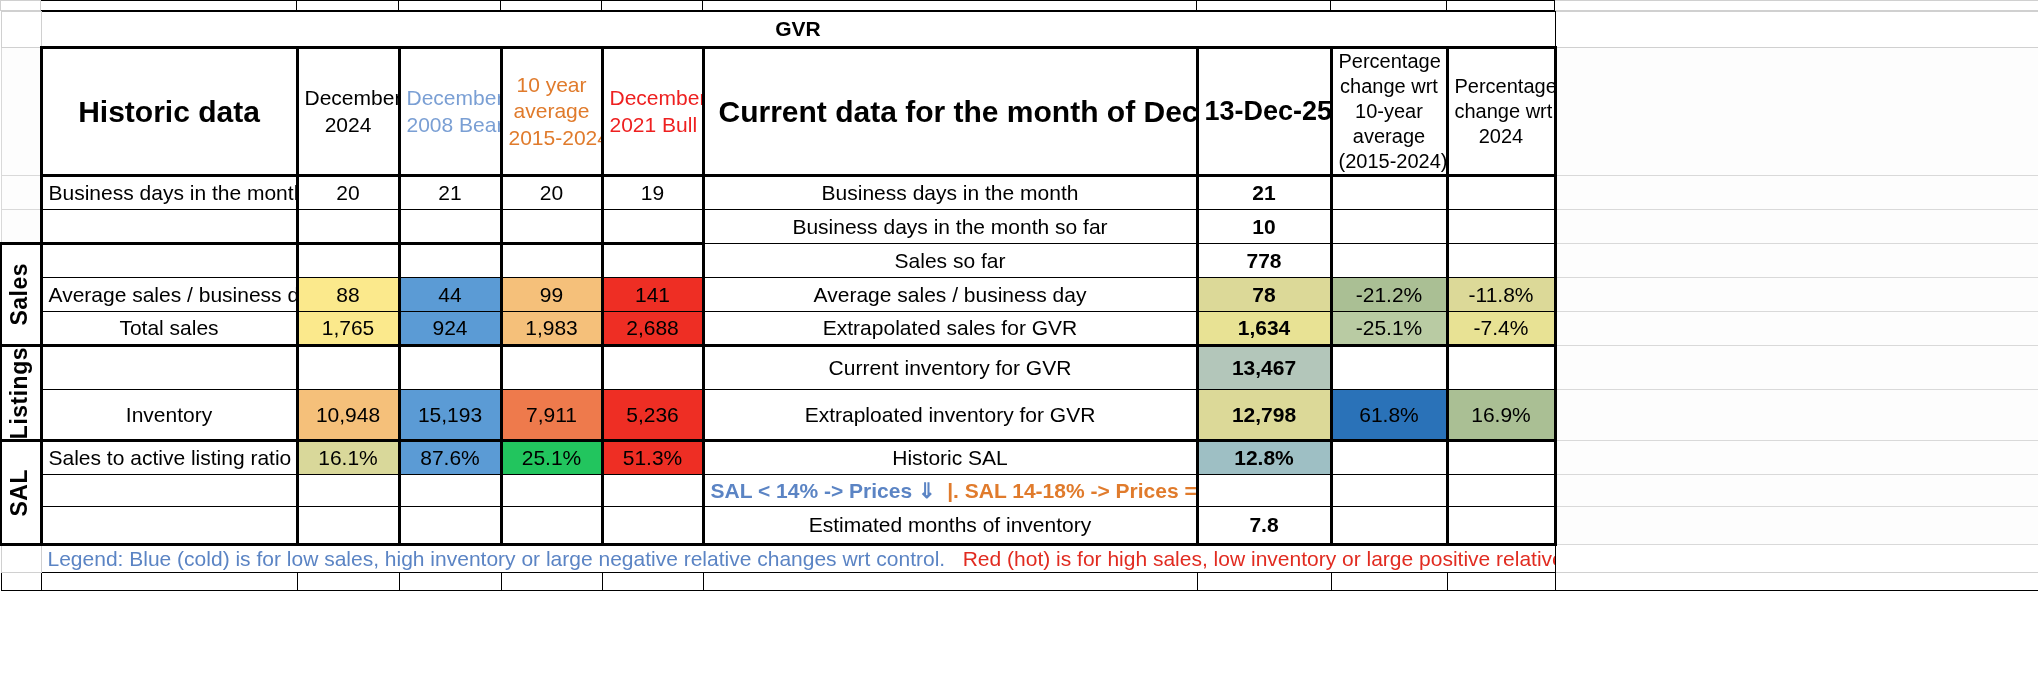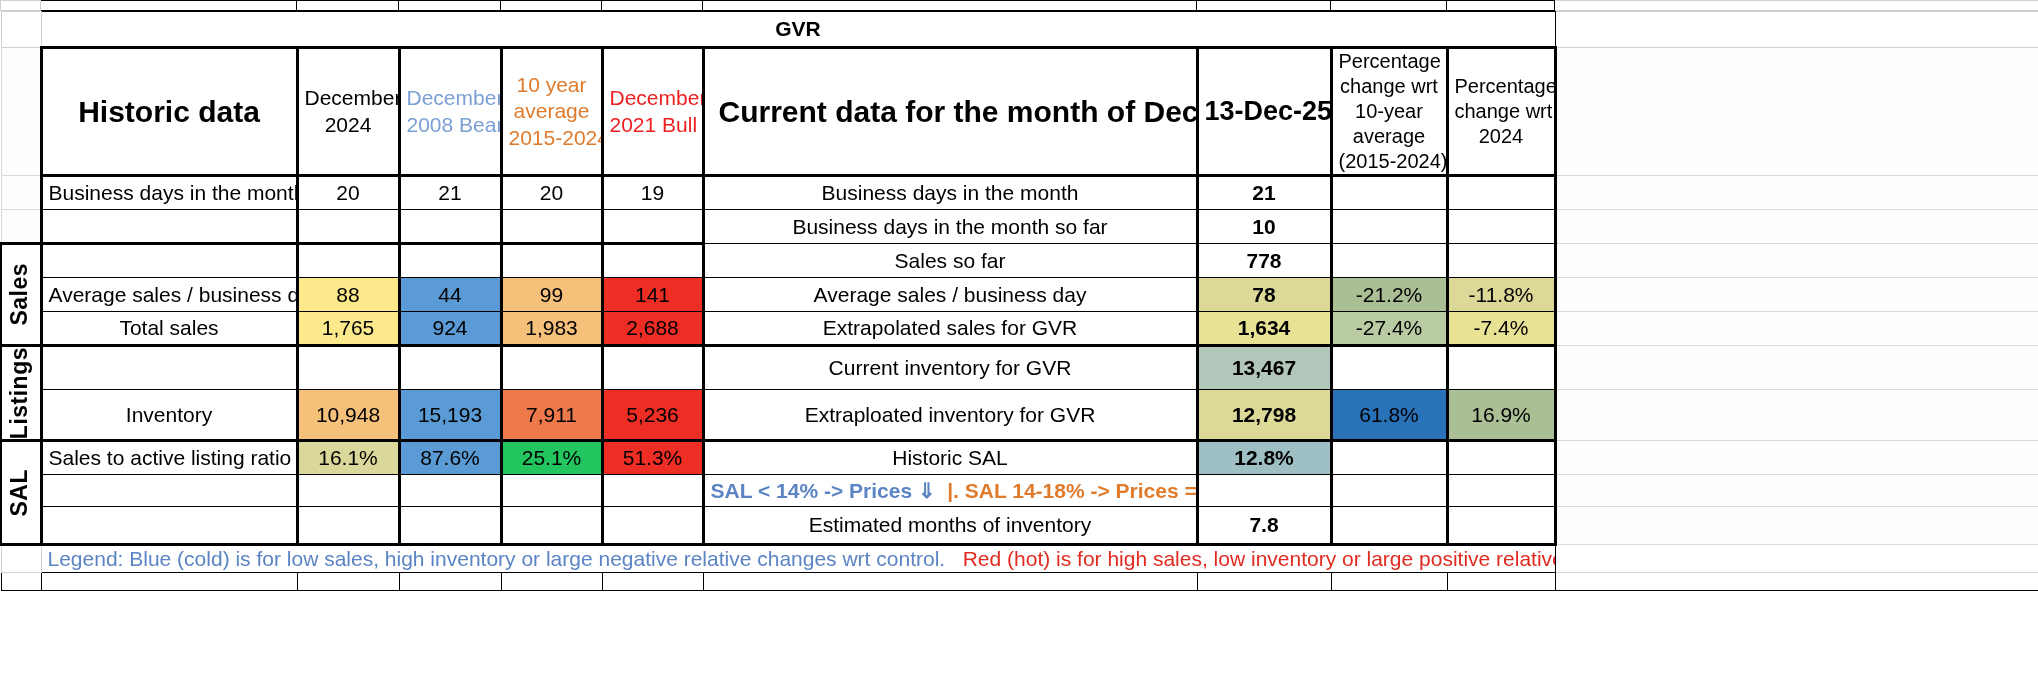--- a/index.html
+++ b/index.html
@@ -279,21 +279,21 @@
     </tr>
 
     <tr class="rowh">
       <td class="lbl thickl thickb">Total sales</td>
       <td class="num thickl thickb" style="background:#fbe98c">1,765</td>
       <td class="num thickl thickb" style="background:#5b9bd5">924</td>
       <td class="num thickl thickb" style="background:#f5c07a">1,983</td>
       <td class="num thickl thickr thickb" style="background:#ee2e24">2,688</td>
       <td class="lbl thickl thickb">Extrapolated sales for GVR</td>
       <td class="num bold thickl thickb" style="background:#e8e294">1,634</td>
-      <td class="num thickl thickb" style="background:#b9cba3">-27.4%</td>
+      <td class="num thickl thickb" style="background:#b9cba3">-25.1%</td>
       <td class="num thickl thickr thickb" style="background:#e8e294">-7.4%</td>
       <td class="gutter-blank"></td>
     </tr>
 
     <tr>
       <td class="spine thickt" rowspan="2">
         <span class="vert">Listings</span>
       </td>
       <td class="lbl thickl thickt" style="height:40px"></td>
       <td class="num thickl thickt"></td>

